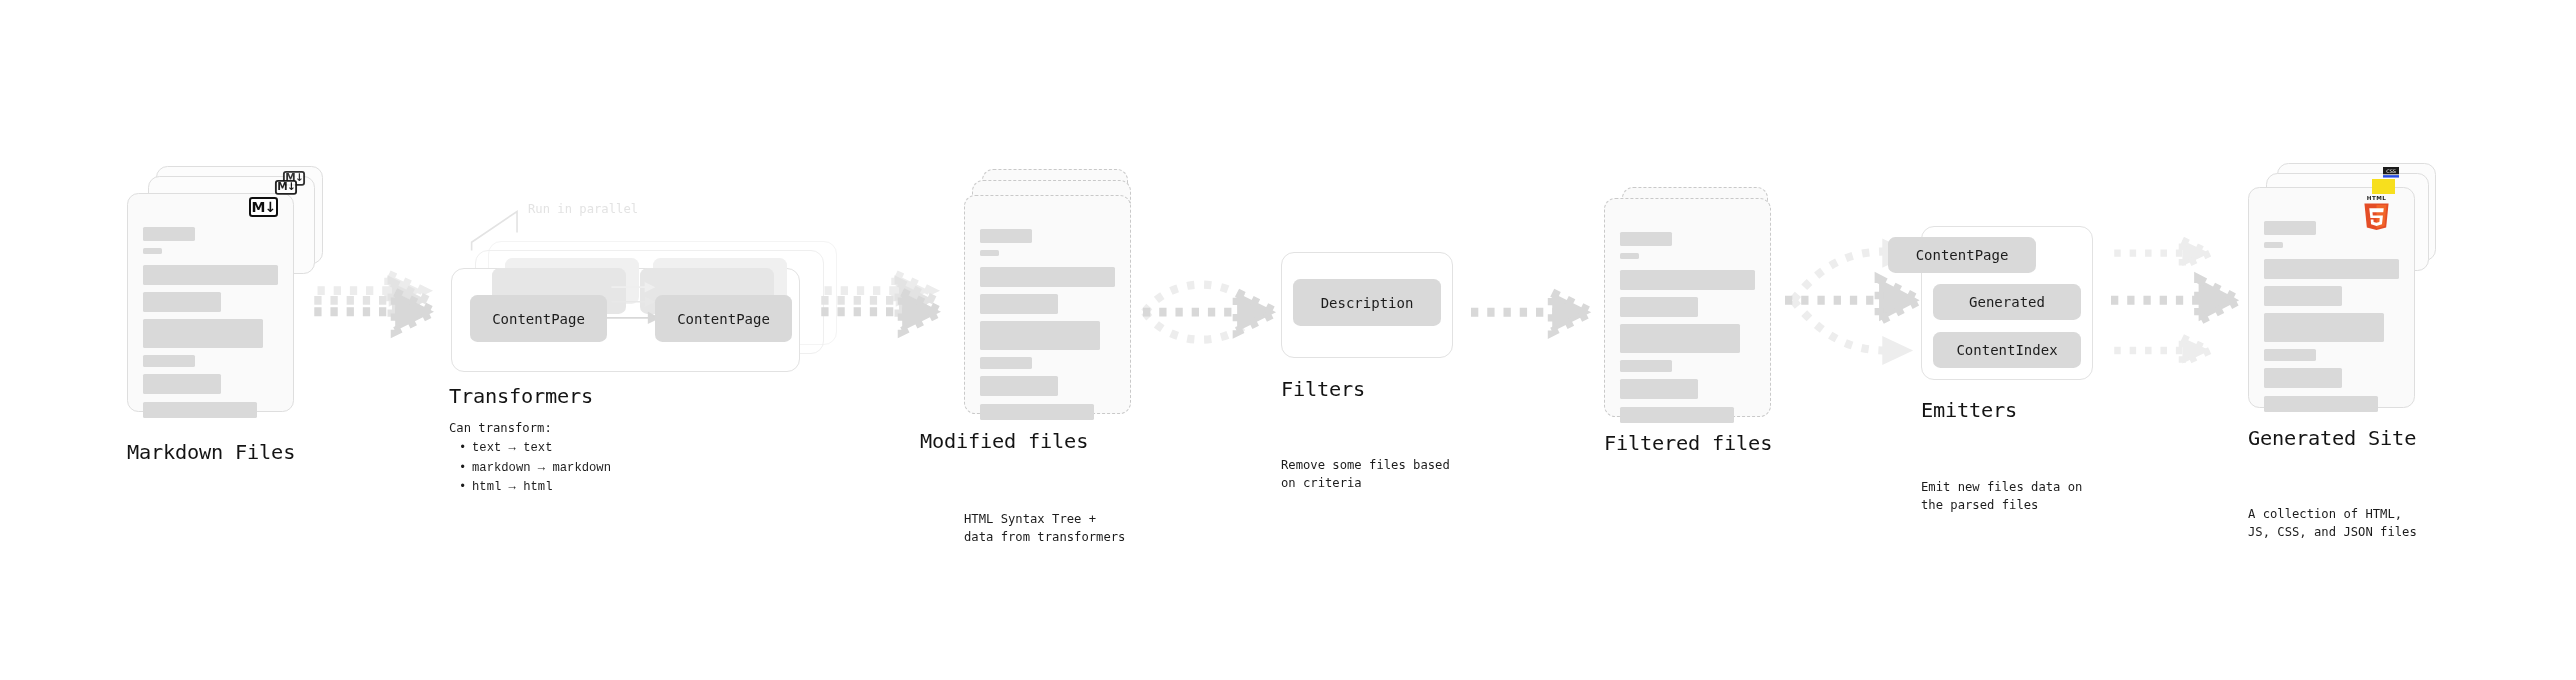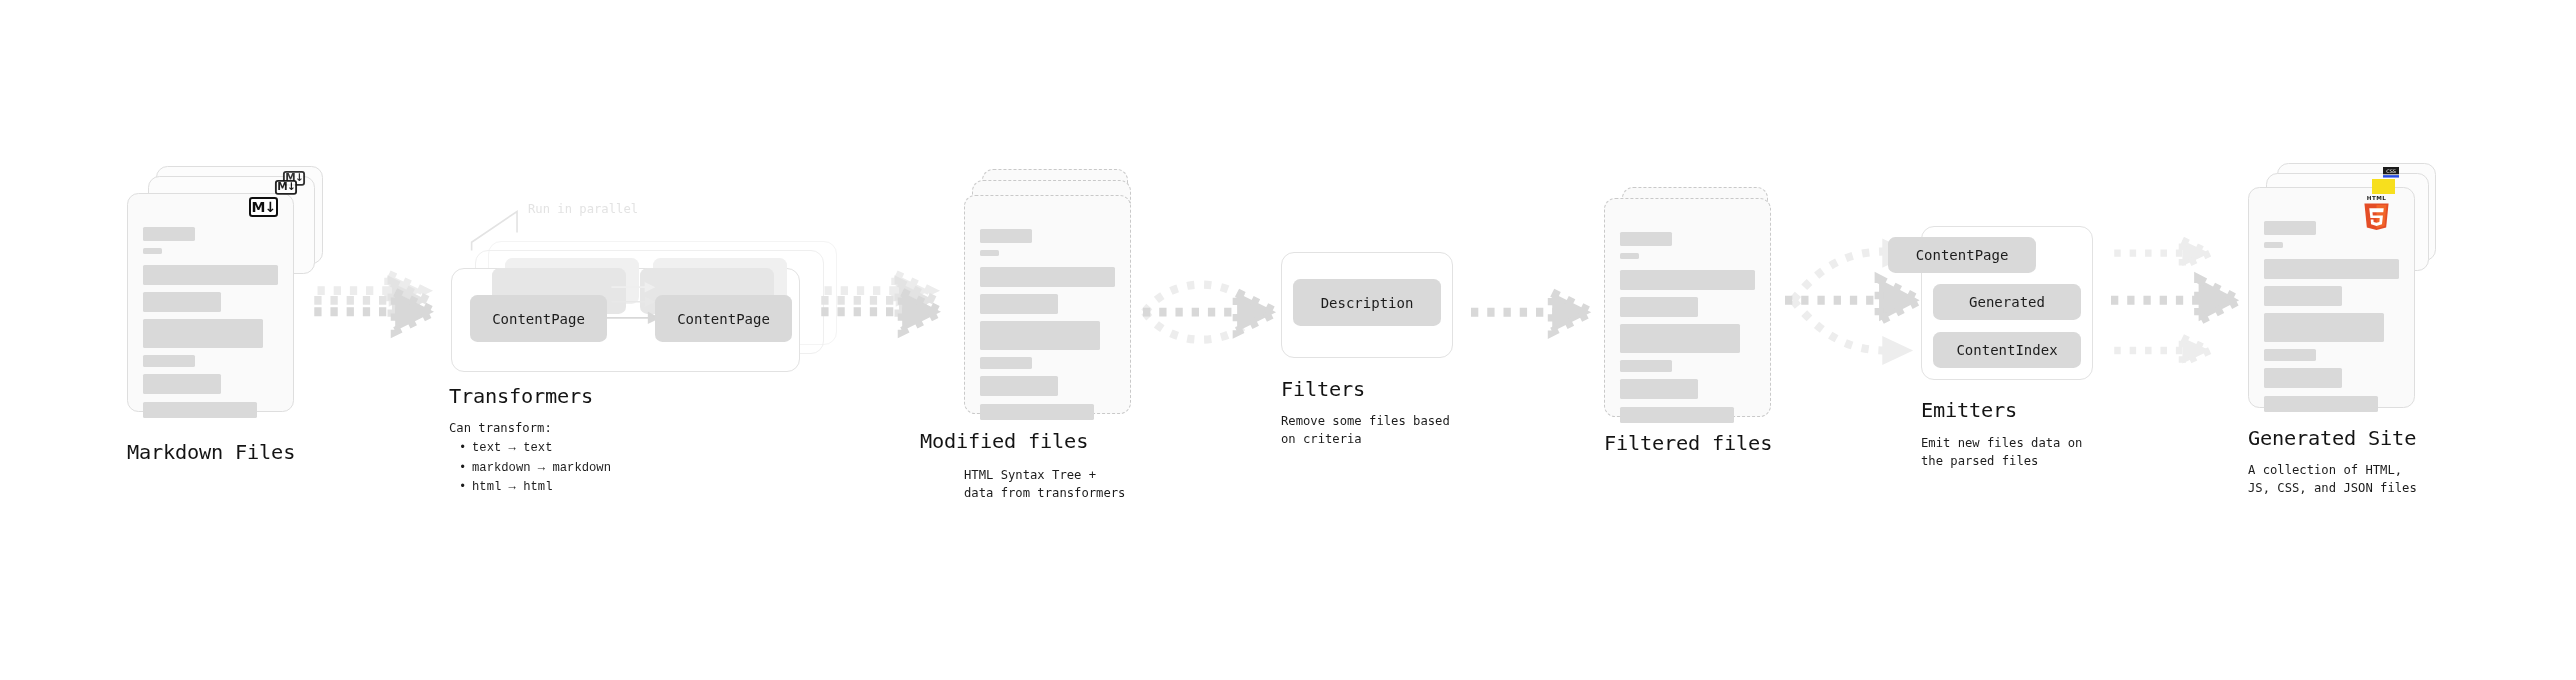--- a/index.html
+++ b/index.html
@@ -120,20 +120,21 @@
     white-space: nowrap;
     letter-spacing: -0.2px;
   }
   .caption {
     position: absolute;
     font-family: "DejaVu Sans Mono", "Liberation Mono", monospace;
     font-size: 12.2px;
     line-height: 1.45;
     color: #1c1c1c;
     white-space: pre-line;
+    margin-top: 44px;
   }
   .caption-title {
     position: absolute;
     font-family: "DejaVu Sans Mono", "Liberation Mono", monospace;
     font-size: 12.2px;
     color: #1c1c1c;
     white-space: nowrap;
   }
   .bullet-list {
     position: absolute;

